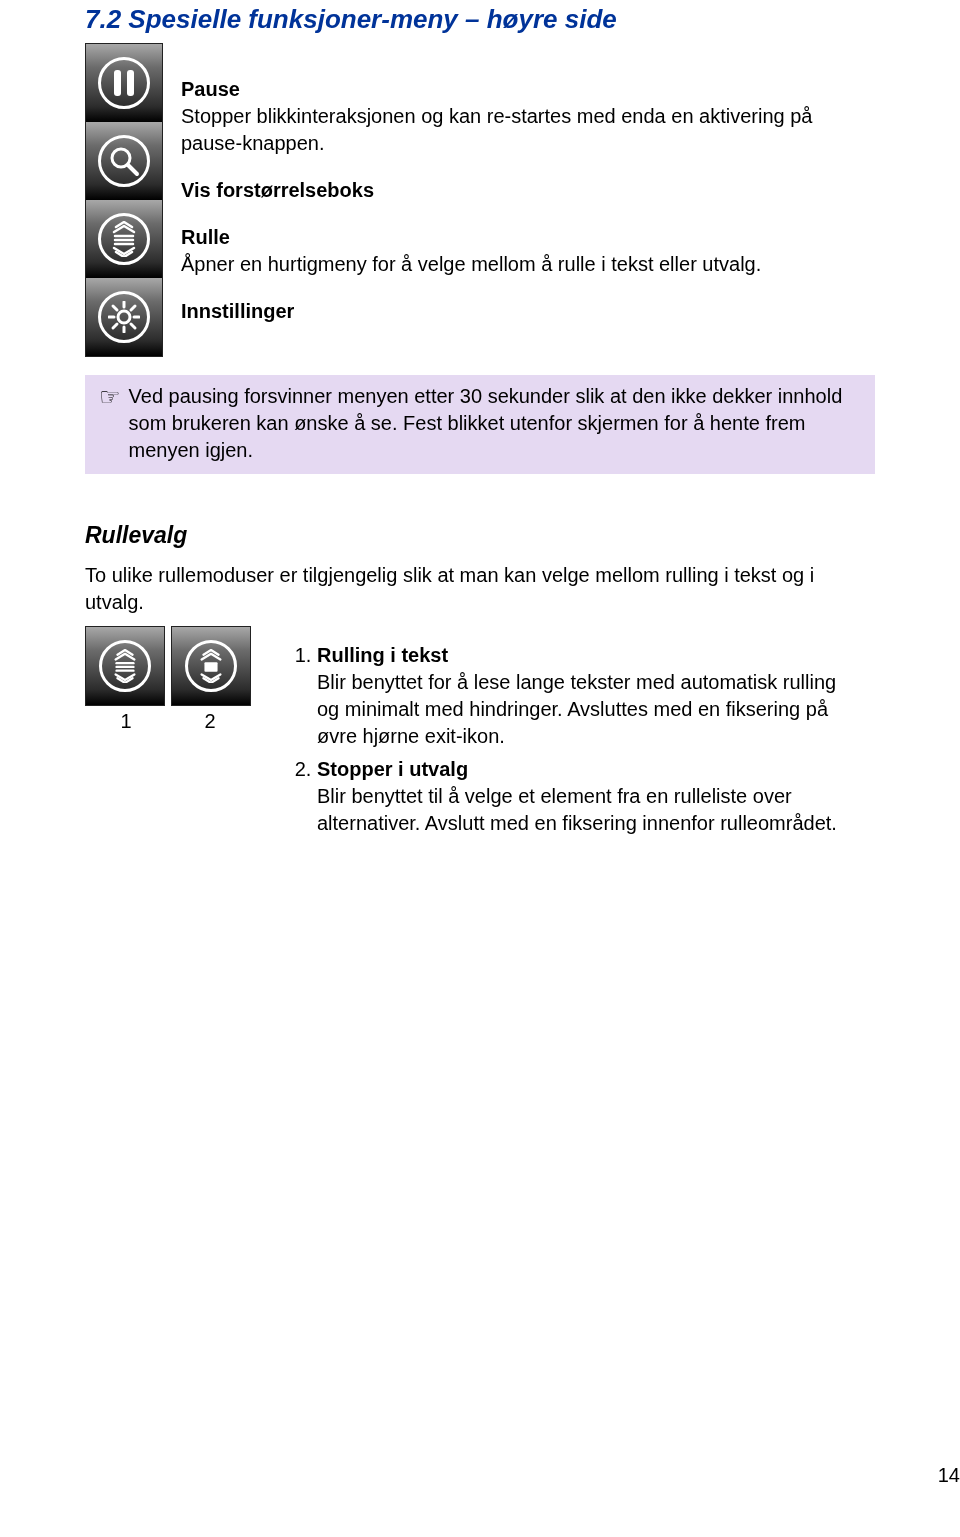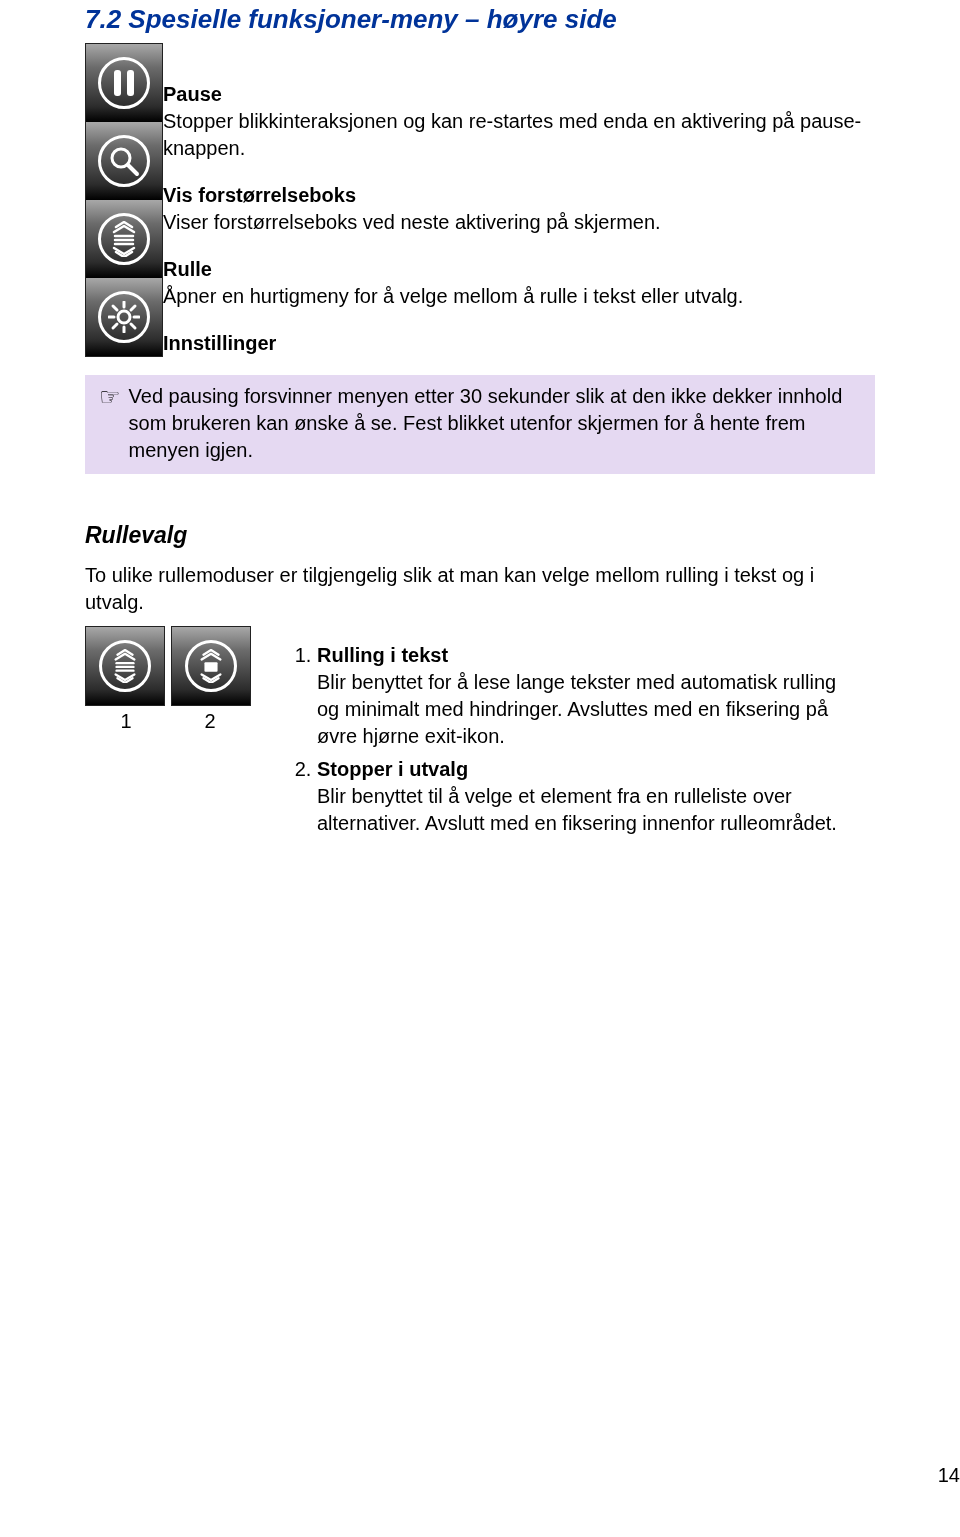--- a/index.html
+++ b/index.html
@@ -21,21 +21,22 @@
     color:#003399;
     font-style:italic;
     font-weight:bold;
     font-size:26px;
     margin:0 0 8px 0;
     padding-top:4px;
     letter-spacing:0;
   }
   .top-block {
     display:flex;
-    align-items:flex-end;
+    align-items:center;
+    gap:18px;
   }
   .side-menu {
     width:78px;
     flex-shrink:0;
   }
   .menu-col {
     border:1px solid #222;
     border-radius:0;
     overflow:hidden;
   }
@@ -209,21 +210,20 @@
       </div>
     </div>
 
     <div class="top-text">
       <p>
         <strong>Pause</strong><br>
         <span>Stopper blikkinteraksjonen og kan re-startes med enda en aktivering på pause-knappen.</span>
       </p>
       <p>
         <strong>Vis forstørrelseboks</strong><br>
-        <span>Viser forstørrelseboks ved neste aktivering på skjermen.</span>
       </p>
       <p>
         <strong>Rulle</strong><br>
         <span>Åpner en hurtigmeny for å velge mellom å rulle i tekst eller utvalg.</span>
       </p>
       <p style="margin-bottom:0;">
         <strong>Innstillinger</strong><br>
       </p>
     </div>
   </div>

